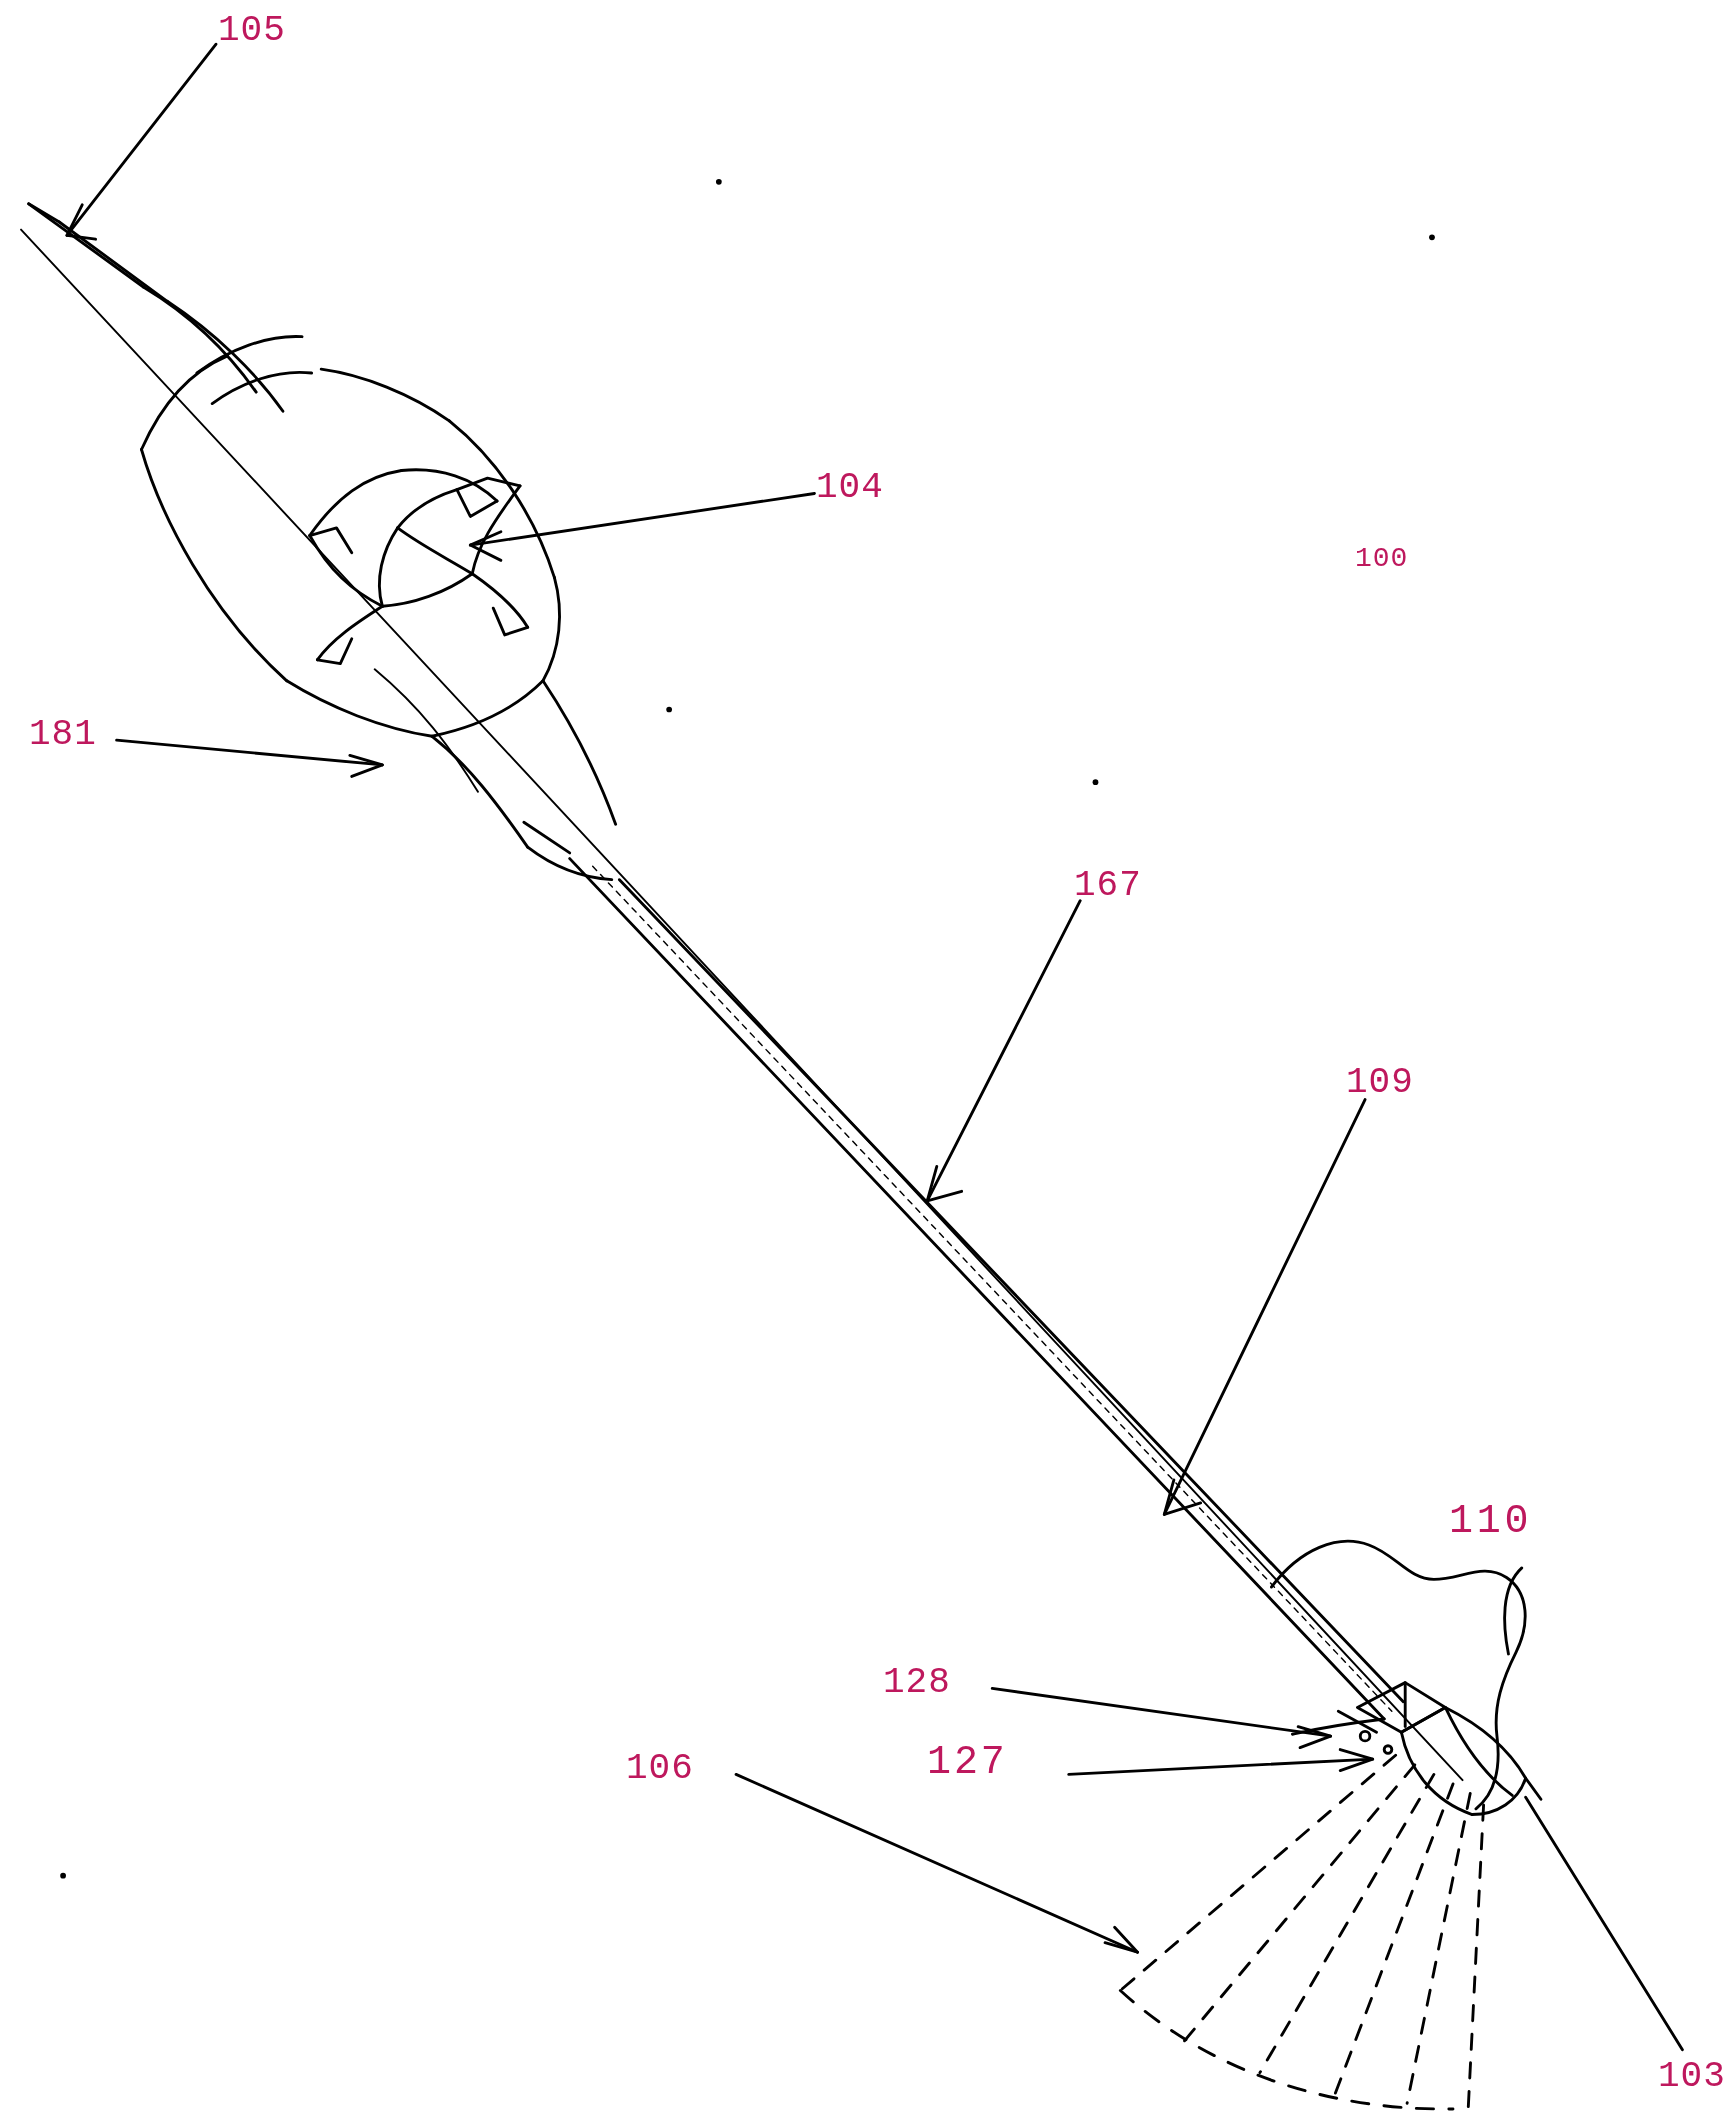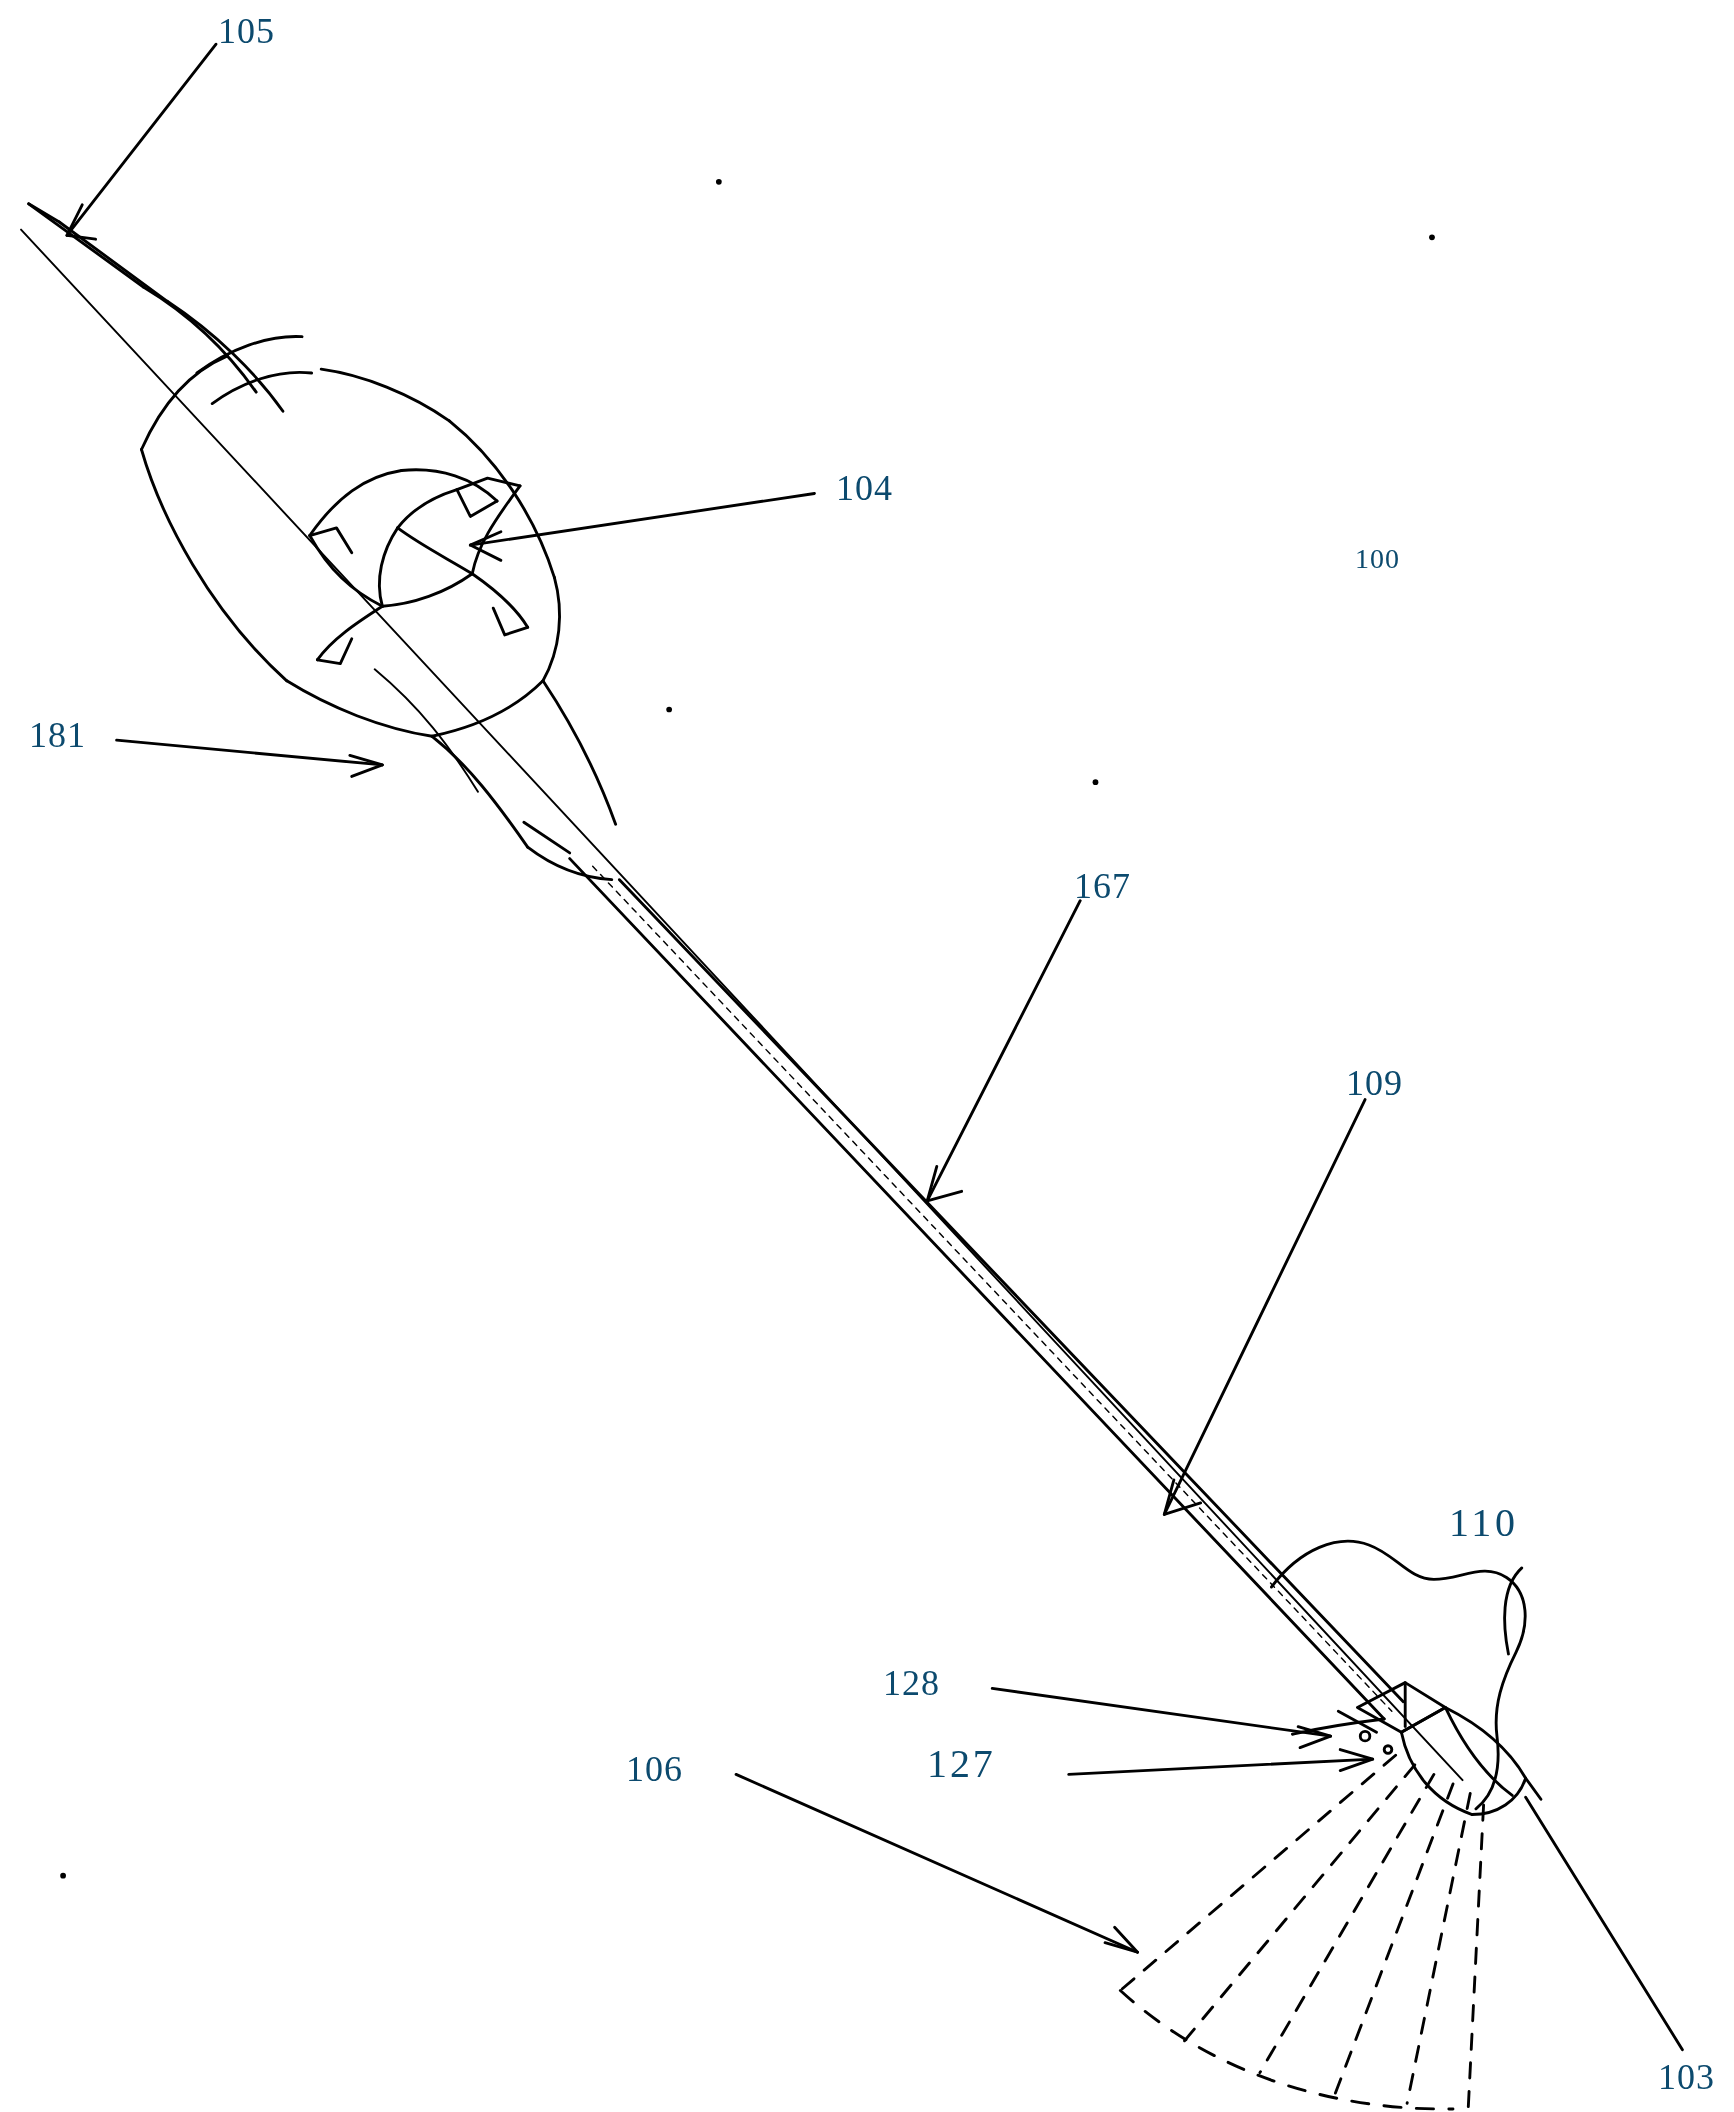--- a/index.html
+++ b/index.html
@@ -19,27 +19,27 @@
   }
   #figure-svg {
     position: absolute;
     left: 0;
     top: 0;
     width: 1735px;
     height: 2113px;
   }
   .ref-label {
     position: absolute;
-    font-family: Liberation Serif, serif;
-    color: #0c4a6e;
+    font-family: Liberation Mono, monospace;
+    color: #be185d;
     white-space: nowrap;
     letter-spacing: 1px;
   }
   .lbl-105 { left: 218px; top: 9.6px;   font-size: 36px; }
-  .lbl-104 { left: 836px; top: 467px;  font-size: 36px; }
+  .lbl-104 { left: 816px; top: 467px;  font-size: 36px; }
   .lbl-100 { left: 1355px; top: 543px; font-size: 28px; }
   .lbl-101 { left: 29px;  top: 714px;  font-size: 36px; }
   .lbl-102 { left: 1074px; top: 865px; font-size: 36px; }
   .lbl-109 { left: 1346px; top: 1062px; font-size: 36px; text-align: right; }
   .lbl-110 { left: 1449px; top: 1499px; font-size: 40px; letter-spacing: 3.8px; }
   .lbl-108 { left: 883px; top: 1662px; font-size: 36px; }
   .lbl-107 { left: 927px; top: 1740px; font-size: 40px; letter-spacing: 2.9px; }
   .lbl-106 { left: 626px; top: 1748px; font-size: 36px; }
   .lbl-103 { left: 1658px; top: 2056px; font-size: 36px; }
 </style>

